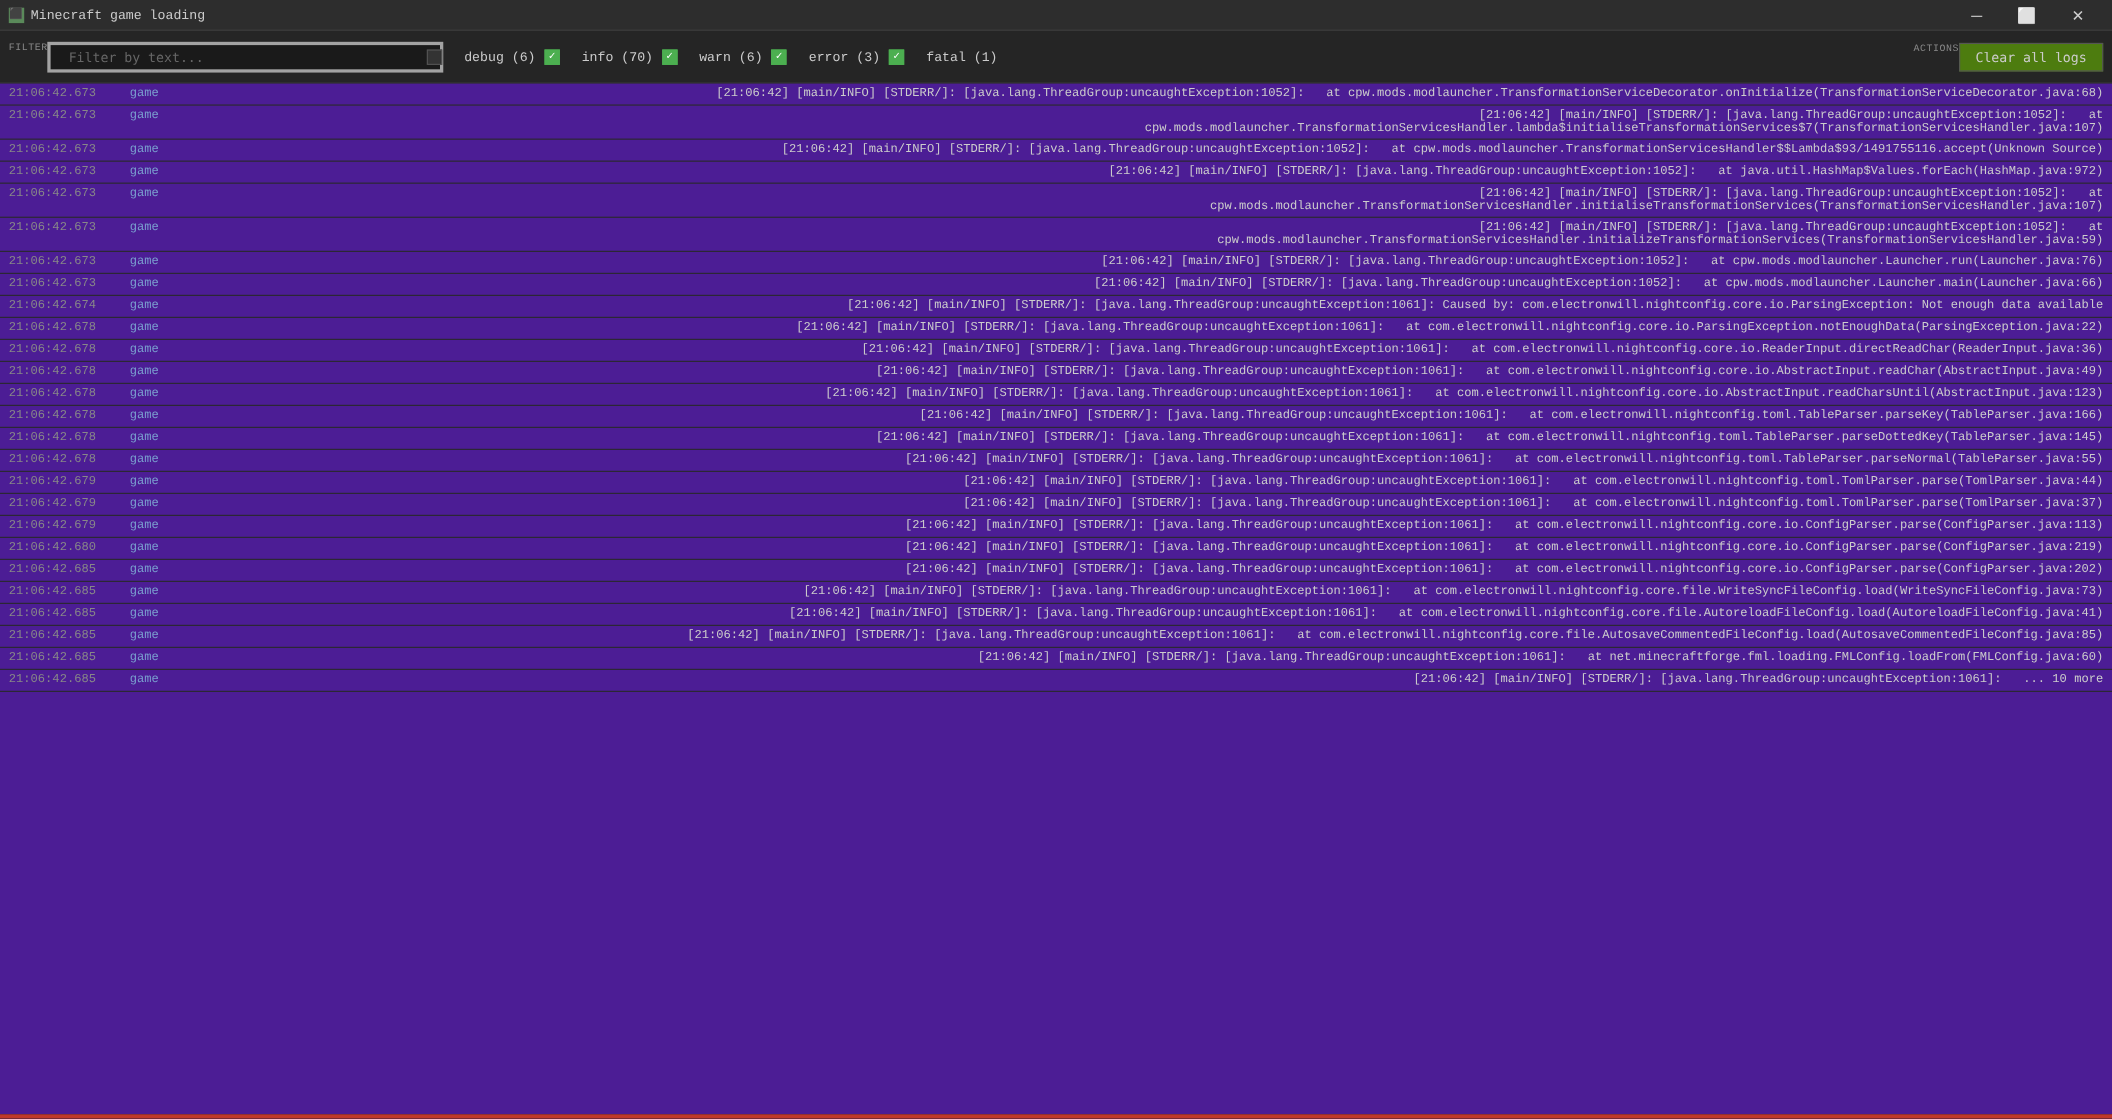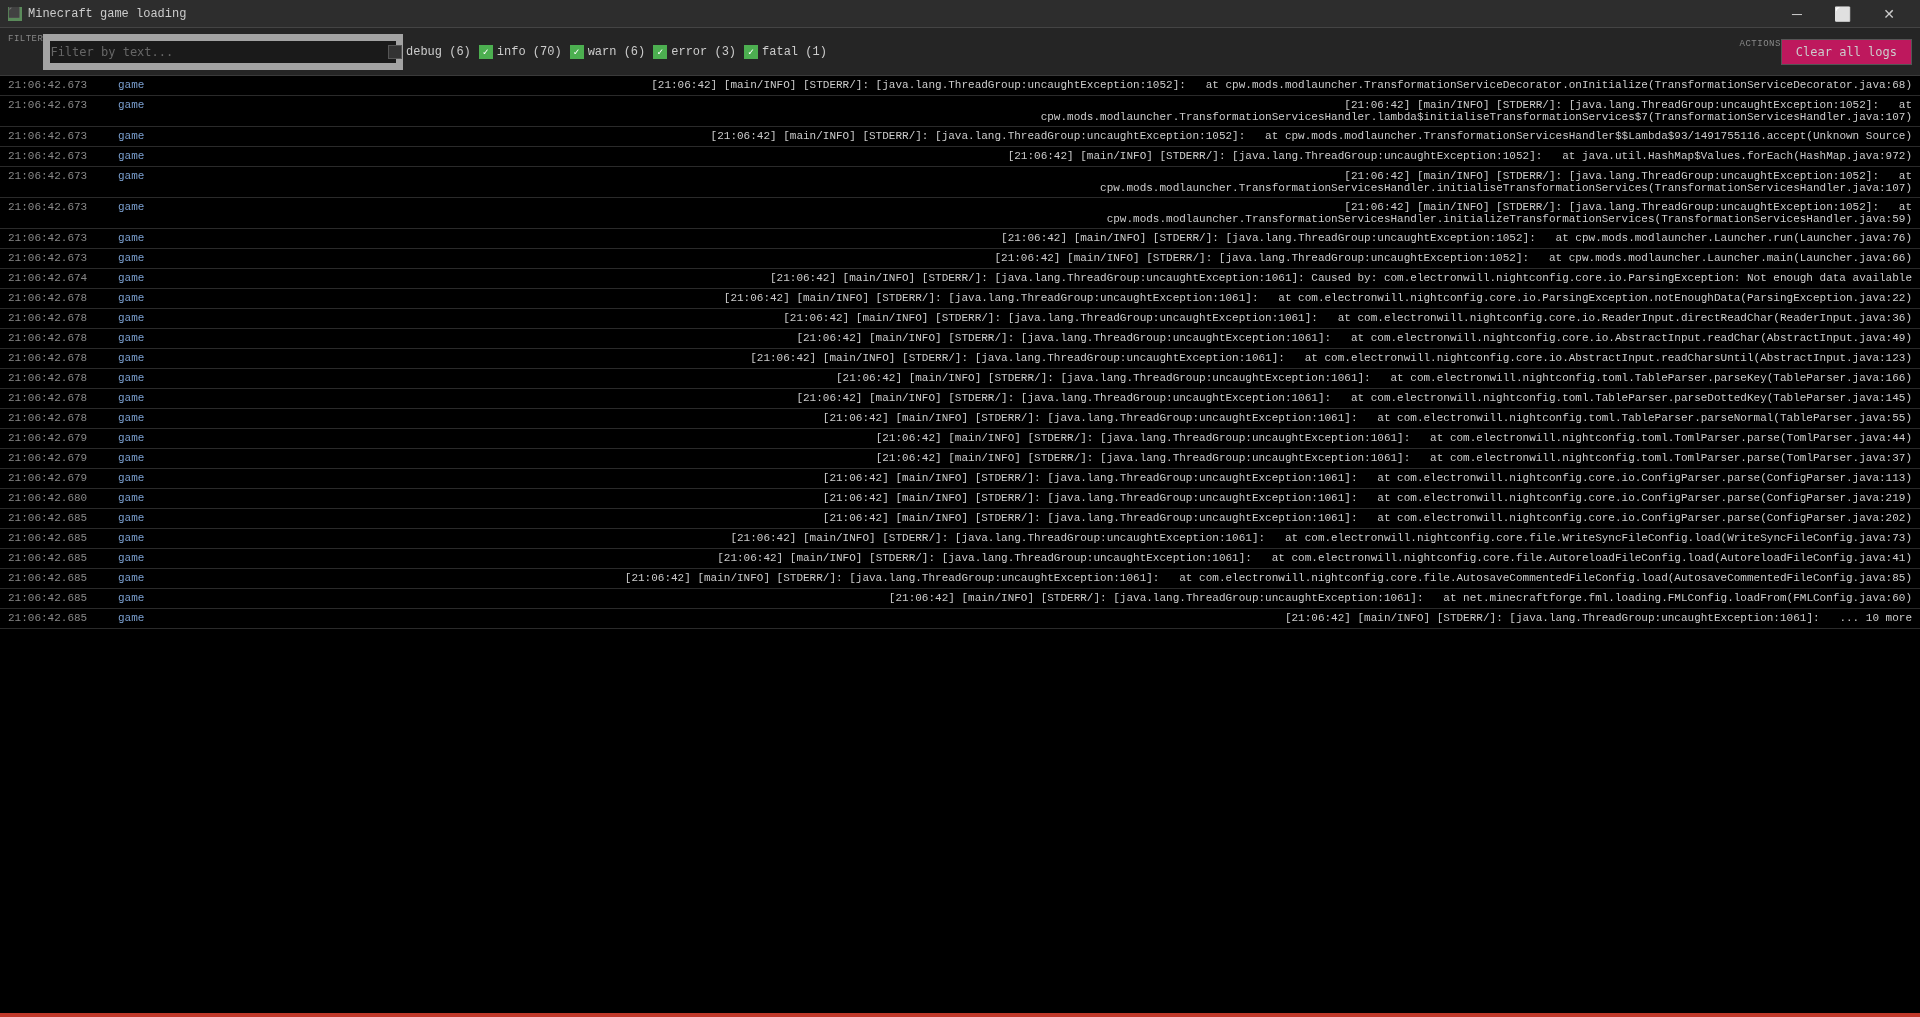--- a/index.html
+++ b/index.html
@@ -86,36 +86,36 @@
       align-items: center;
       gap: 8px;
     }
 
     .filter-section {
       width: 380px;
     }
     .filter-input {
       width: 360px;
       background: #1a1a1a;
-      border: 7px solid #a3a3a3;
-      color: #cccccc;
-      padding: 4px 0;
+      border: 3px solid #a3a3a3;
+      color: #cccccc;
+      padding: 4px 16px;
       font-family: 'Consolas', monospace;
       font-size: 12px;
       outline: none;
     }
     .filter-input::placeholder { color: #666; }
 
     .levels-section {
       flex: 1;
     }
     .level-item {
       display: flex;
       align-items: flex-start;
-      gap: 4px;
+      gap: 20px;
       cursor: pointer;
       font-size: 12px;
     }
     .level-checkbox {
       width: 14px;
       height: 14px;
       border: 1px solid #666;
       background: transparent;
       display: flex;
       align-items: center;
@@ -133,34 +133,34 @@
     .level-checkbox.unchecked {
       background: #333;
       border-color: #555;
     }
     .level-label { color: #cccccc; }
 
     .actions-section {
       padding: 0 0 0 12px;
     }
     .clear-btn {
-      background: #be185d;
+      background: #4d7c0f;
       border: 1px solid #555;
       color: #cccccc;
       padding: 5px 14px;
       cursor: pointer;
       font-family: 'Consolas', monospace;
       font-size: 12px;
     }
 
     
     .log-area {
       flex: 1;
       overflow-y: auto;
-      background: #000000;
+      background: #4c1d95;
     }
     .log-row {
       display: flex;
       align-items: flex-start;
       border-bottom: 1px solid #2a2a2a;
       min-height: 20px;
       padding: 2px 0;
     }
     .col-time {
       width: 110px;

